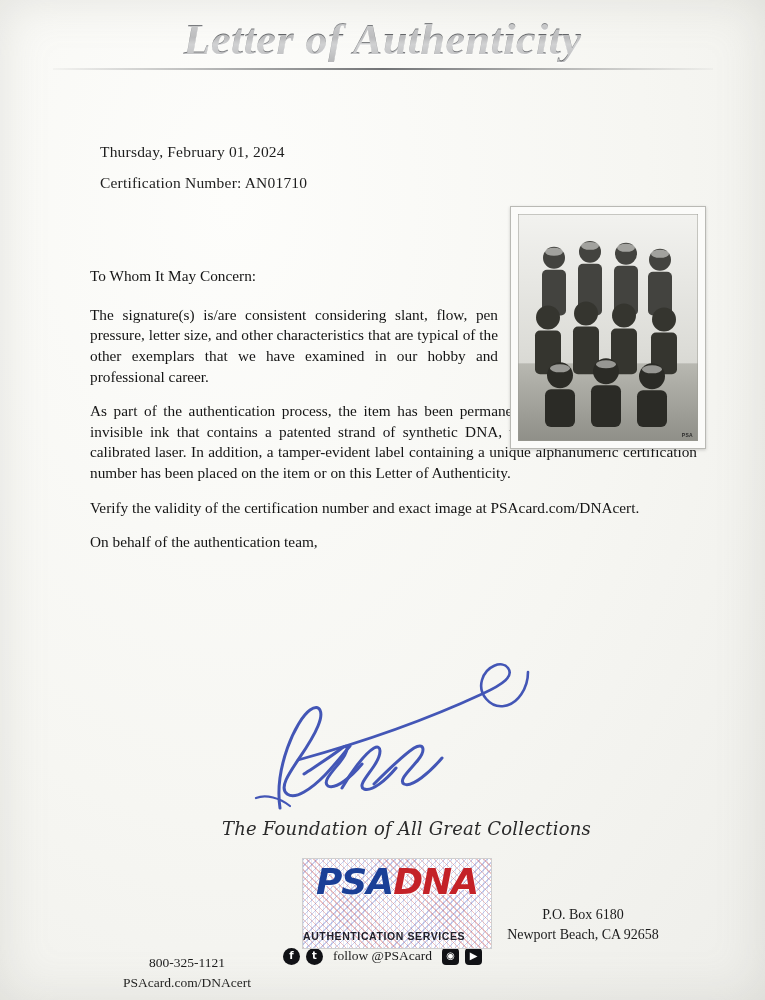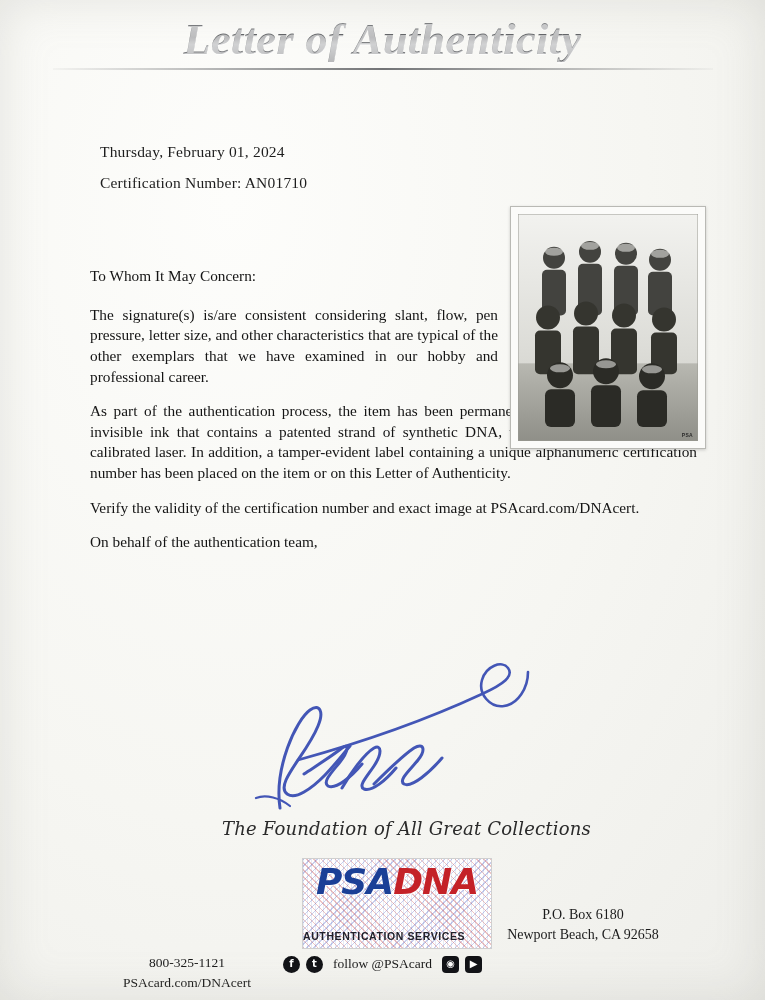--- a/index.html
+++ b/index.html
@@ -239,21 +239,21 @@
     color: #fff;
     display: inline-flex;
     align-items: center;
     justify-content: center;
     font-family: "DejaVu Sans", sans-serif;
     font-size: 10px;
     font-weight: 700;
     line-height: 1;
   }
   .social-icon.rounded-sq { border-radius: 4px; }
-  .social-text { margin: 16px 4px; }
+  .social-text { margin: 8px 4px; }
 </style>
 </head>
 <body>
 
 <div class="page">
 
   <div class="header">
     <div class="header-title">Letter of Authenticity</div>
     <div class="header-rule"></div>
   </div>

